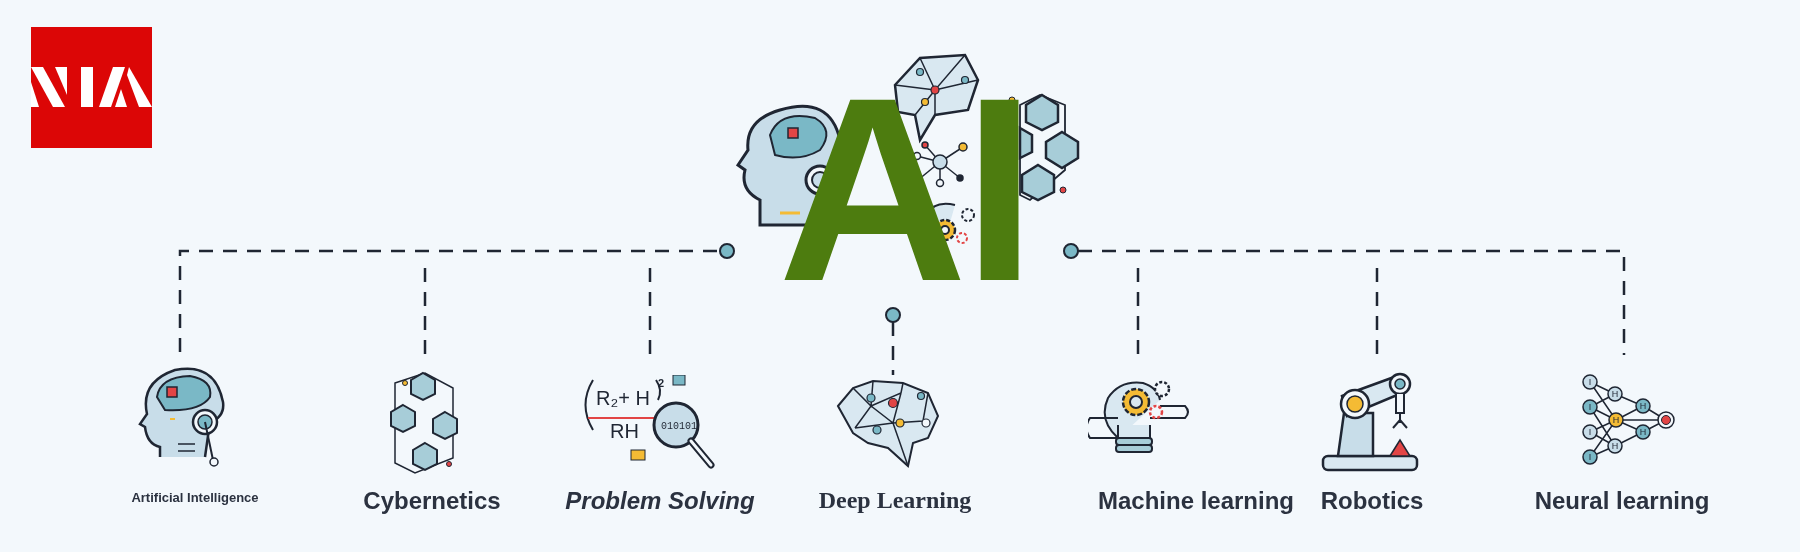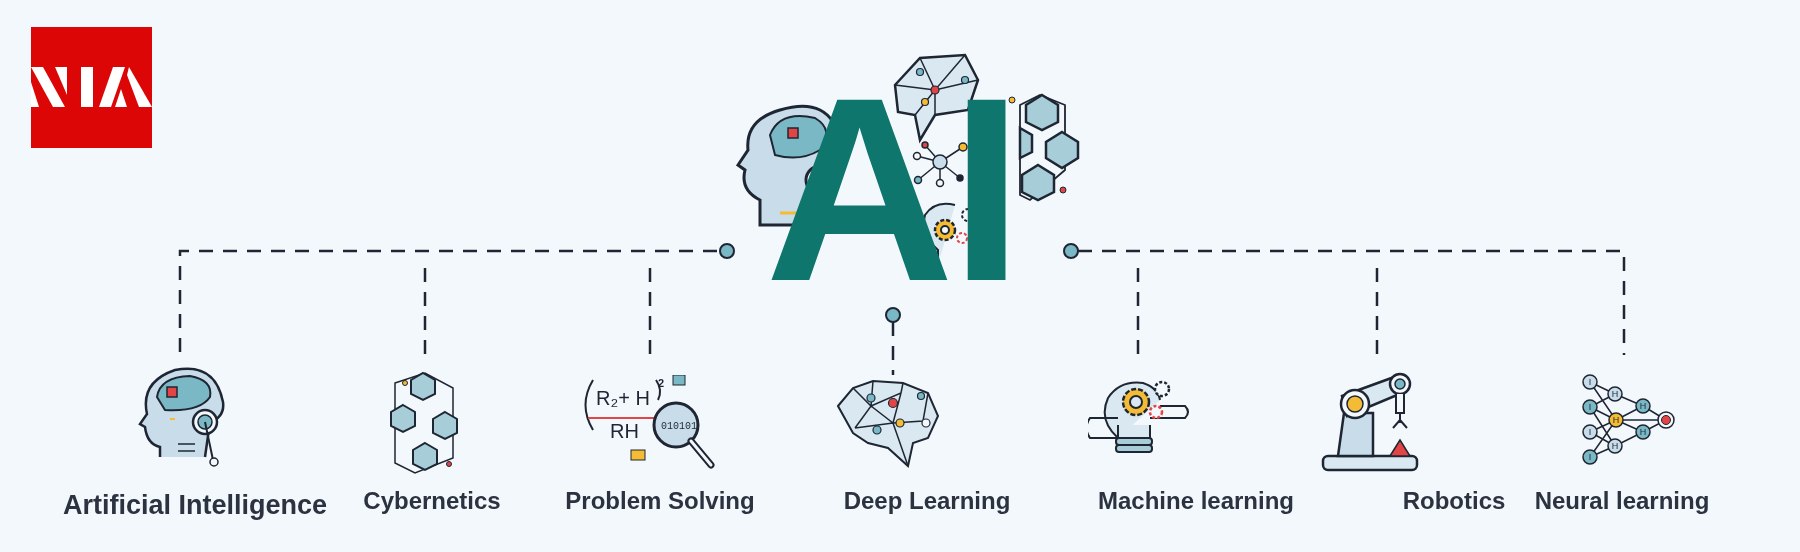--- a/index.html
+++ b/index.html
@@ -1,21 +1,21 @@
 <!DOCTYPE html>
 <html><head>
 <meta charset="utf-8">
 <style>
   html,body{margin:0;padding:0;}
   body{width:1800px;height:552px;background:#f3f8fc;position:relative;overflow:hidden;font-family:"Liberation Sans",sans-serif;}
   .abs{position:absolute;}
   .logo{left:31px;top:27px;width:121px;height:121px;background:#dc0606;}
-  .big-ai{left:765px;top:60px;width:280px;height:260px;font-family:"Liberation Sans",sans-serif;font-weight:bold;font-size:262px;line-height:260px;color:#0f766e;letter-spacing:-4px;z-index:3;}
+  .big-ai{left:765px;top:60px;width:280px;height:260px;font-family:"Liberation Sans",sans-serif;font-weight:bold;font-size:262px;line-height:260px;color:#4d7c0f;letter-spacing:-4px;text-align:center;z-index:3;}
   .label{font-weight:bold;font-size:24px;color:#2b3240;white-space:nowrap;transform:translateX(-50%);top:487px;}
-  .label.sm{font-size:27px;top:490px;}
+  .label.sm{font-size:13px;top:490px;}
   svg.lines{left:0;top:0;z-index:1;}
   svg.icon{z-index:2;}
   .hero{z-index:2;}
 </style>
 </head>
 <body>
 
 <div class="abs logo">
   <svg width="121" height="121" viewBox="0 0 121 121">
     <polygon points="0,40 12,40 34,80 22,80" fill="#fff"></polygon>
@@ -138,35 +138,35 @@
   <line x1="10" y1="43" x2="92" y2="43" stroke="#e24545" stroke-width="2"></line>
   <text x="32" y="63" font-family="Liberation Sans, sans-serif" font-size="20" fill="#1f2633">RH</text>
   <text x="80" y="12" font-family="Liberation Sans, sans-serif" font-weight="bold" font-size="11" fill="#1f2633">2</text>
   <circle cx="98" cy="50" r="22" fill="#c8dde9" stroke="#1f2633" stroke-width="3"></circle>
   <text x="83" y="54" font-family="Liberation Mono, monospace" font-size="10" fill="#1f2633">010101</text>
   <line x1="113" y1="66" x2="133" y2="90" stroke="#1f2633" stroke-width="7" stroke-linecap="round"></line>
   <line x1="113" y1="66" x2="133" y2="90" stroke="#f3f8fc" stroke-width="3" stroke-linecap="round"></line>
   <rect x="95" y="0" width="12" height="10" fill="#7ab8c6" stroke="#1f2633" stroke-width="1"></rect>
   <rect x="53" y="75" width="14" height="10" fill="#f4bb34" stroke="#1f2633" stroke-width="1"></rect>
 </svg>
-<div class="abs label" style="left:660px;">Problem Solving</div>
+<div class="abs label" style="left:660px;font-style:italic;">Problem Solving</div>
 
 <svg class="abs icon" style="left:833px;top:378px;" width="110" height="90" viewBox="0 0 110 90">
   <g stroke="#1f2633" stroke-width="2">
     <path d="M5,28 L20,10 L40,3 L70,5 L95,15 L105,38 L95,60 L80,65 L75,88 L55,70 L35,65 L20,55 Z" fill="#d9e8f1"></path>
     <path d="M20,10 L38,28 L40,3 M38,28 L68,15 L70,5 M68,15 L60,45 L38,28 L22,50 M60,45 L90,43 L95,15 M60,45 L75,88 M22,50 L60,45" fill="none" stroke-width="1.5"></path>
     <circle cx="38" cy="20" r="4" fill="#7ab8c6" stroke-width="1.2"></circle>
     <circle cx="60" cy="25" r="4.5" fill="#e24545" stroke-width="1.2"></circle>
     <circle cx="88" cy="18" r="3.5" fill="#7ab8c6" stroke-width="1.2"></circle>
     <circle cx="67" cy="45" r="4" fill="#f4bb34" stroke-width="1.2"></circle>
     <circle cx="93" cy="45" r="4" fill="#f3f8fc" stroke-width="1.2"></circle>
     <circle cx="44" cy="52" r="4" fill="#7ab8c6" stroke-width="1.2"></circle>
   </g>
 </svg>
-<div class="abs label" style="left:927px;">Deep Learning</div>
+<div class="abs label" style="left:895px;font-family:Liberation Serif, serif;">Deep Learning</div>
 
 <svg class="abs icon" style="left:1088px;top:380px;" width="105" height="85" viewBox="0 0 105 85">
   <g stroke="#1f2633" stroke-width="2">
     <path d="M30,58 Q10,40 20,18 Q32,0 55,3 Q70,8 72,20" fill="#d9e8f1"></path>
     <path d="M30,45 L30,58 L62,58 L62,45" fill="#d9e8f1"></path>
     <path d="M30,38 L2,38 Q-5,48 2,58 L30,58" fill="none"></path>
     <path d="M62,38 L97,38 Q103,32 97,26 L72,26" fill="none"></path>
     <rect x="28" y="58" width="36" height="7" rx="3" fill="#a7cdd8"></rect>
     <rect x="28" y="65" width="36" height="7" rx="3" fill="#a7cdd8"></rect>
     <circle cx="48" cy="22" r="13" fill="#f4bb34" stroke-width="2.5" stroke-dasharray="5,2"></circle>
@@ -184,21 +184,21 @@
     <path d="M22,28 L77,8 L82,25 L27,48 Z" fill="#d9e8f1"></path>
     <circle cx="35" cy="36" r="14" fill="#f3f8fc"></circle>
     <circle cx="35" cy="36" r="8" fill="#f4bb34" stroke-width="1.5"></circle>
     <circle cx="80" cy="16" r="10" fill="#f3f8fc"></circle>
     <circle cx="80" cy="16" r="5" fill="#7ab8c6" stroke-width="1.5"></circle>
     <path d="M76,26 L76,45 L84,45 L84,26" fill="#f3f8fc" stroke-width="2"></path>
     <path d="M80,45 L80,55 M80,52 L73,60 M80,52 L87,60" fill="none" stroke-width="2"></path>
     <path d="M70,88 L80,72 L90,88 Z" fill="#e24545" stroke-width="1.5"></path>
   </g>
 </svg>
-<div class="abs label" style="left:1454px;">Robotics</div>
+<div class="abs label" style="left:1372px;">Robotics</div>
 
 <svg class="abs icon" style="left:1578px;top:372px;" width="100" height="95" viewBox="0 0 100 95">
   <g stroke="#1f2633" stroke-width="1.5">
     <path d="M12,10 L37,22 M12,35 L37,22 M12,10 L38,48 M12,35 L38,48 M12,60 L38,48 M12,85 L38,48 M12,60 L37,74 M12,85 L37,74 M12,35 L37,74 M37,22 L65,34 M38,48 L65,34 M38,48 L65,60 M37,74 L65,60 M38,48 L88,48 M65,34 L88,48 M65,60 L88,48" fill="none"></path>
     <g font-family="Liberation Sans, sans-serif" font-size="9" text-anchor="middle" stroke-width="1.5">
       <circle cx="12" cy="10" r="7" fill="#c8dde9"></circle>
       <circle cx="12" cy="35" r="7" fill="#7ab8c6"></circle>
       <circle cx="12" cy="60" r="7" fill="#c8dde9"></circle>
       <circle cx="12" cy="85" r="7" fill="#7ab8c6"></circle>
       <circle cx="37" cy="22" r="7" fill="#c8dde9"></circle>

